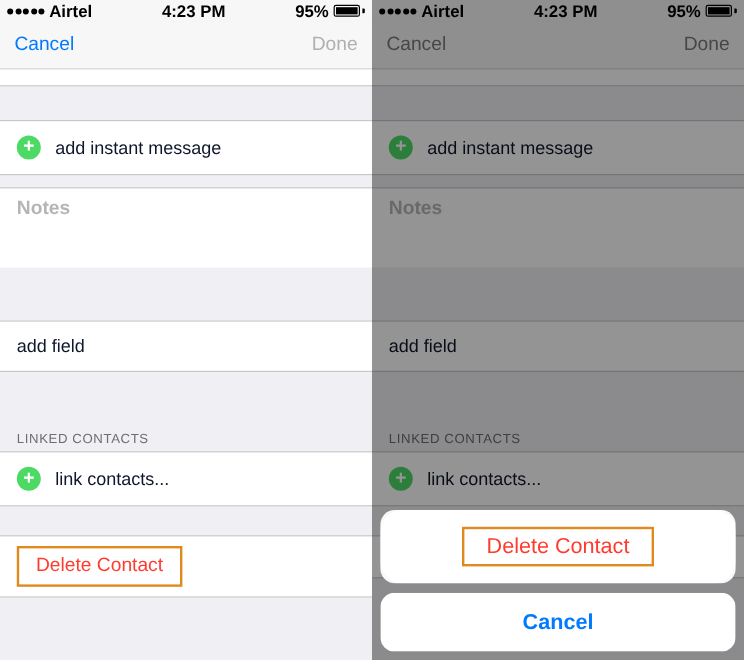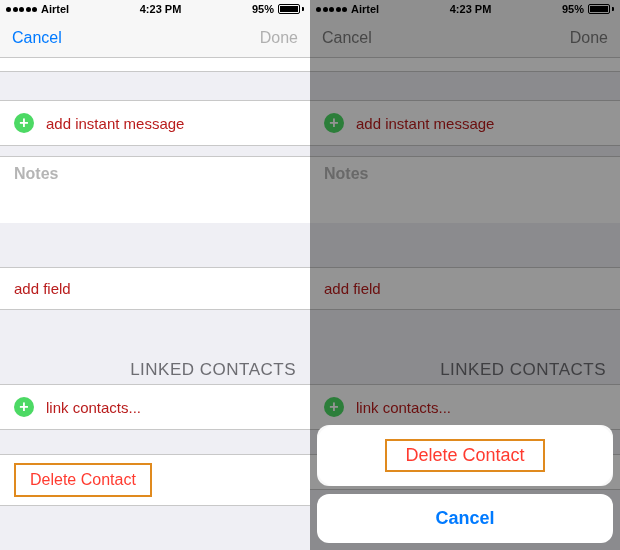--- a/index.html
+++ b/index.html
@@ -1,42 +1,42 @@
 <!DOCTYPE html>
 <html><head>
 <meta charset="utf-8">
 <style>
   * { box-sizing: border-box; margin: 0; padding: 0; font-family: -apple-system, "Helvetica Neue", Arial, sans-serif; }
   body { background: #fff; width: 620px; height: 550px; overflow: hidden; }
   .wrap { display: flex; width: 620px; height: 550px; }
   .phone { width: 310px; height: 550px; position: relative; display: flex; flex-direction: column; background: #efeff4; overflow: hidden; }
 
   
-  .status { height: 18px; background: #f7f7f7; display: flex; align-items: center; justify-content: space-between; padding: 0 6px; font-size: 11px; font-weight: 600; color: #000; }
+  .status { height: 18px; background: #f7f7f7; display: flex; align-items: center; justify-content: space-between; padding: 0 6px; font-size: 14px; font-weight: 600; color: #000; }
   .status .left, .status .right { display: flex; align-items: center; gap: 4px; }
   .dots { display: flex; gap: 1.5px; align-items: center; }
   .dot { width: 5px; height: 5px; border-radius: 50%; background: #000; }
   .batt { display: flex; align-items: center; gap: 2px; }
   .batt-body { width: 22px; height: 10px; border: 1px solid #000; border-radius: 2px; position: relative; }
   .batt-fill { position: absolute; left: 1px; top: 1px; bottom: 1px; width: 90%; background: #000; }
   .batt-tip { width: 2px; height: 4px; background: #000; border-radius: 0 1px 1px 0; }
 
   
   .navbar { height: 40px; background: #f7f7f7; border-bottom: 1px solid #c8c8c8; display: flex; align-items: center; justify-content: space-between; padding: 0 12px; font-size: 16px; }
   .navbar .cancel { color: #007aff; }
   .navbar .done { color: #b0b0b0; }
 
   
   .content { flex: 1; background: #efeff4; position: relative; }
   .cell { background: #fff; border-top: 1px solid #c8c8c8; border-bottom: 1px solid #c8c8c8; padding: 12px 14px; display: flex; align-items: center; gap: 12px; font-size: 15px; }
-  .link-blue { color: #b91c1c; }
+  .link-blue { color: #0f172a; }
   .red { color: #ff3b30; border-radius: 18px; }
   .grey-text { color: #b5b5b5; }
   .plus-ic { width: 20px; height: 20px; border-radius: 50%; background: #4cd964; color: #fff; display: flex; align-items: center; justify-content: center; font-size: 16px; font-weight: 700; line-height: 1; flex: 0 0 20px; }
-  .section-head { font-size: 17px; color: #6d6d72; padding: 6px 14px 4px; letter-spacing: 0.5px; text-align: right; }
+  .section-head { font-size: 11px; color: #6d6d72; padding: 6px 14px 4px; letter-spacing: 0.5px; }
   .gap { height: 28px; }
   .gap-sm { height: 10px; }
   .gap-lg { height: 44px; }
   .stub { height: 14px; background:#fff; border-bottom:1px solid #c8c8c8; }
 
   
   .hl-box { border: 2px solid #e08a1e; padding: 6px 14px; display: inline-block; }
 
   
   .sheet { position: absolute; left: 7px; right: 7px; bottom: 7px; }

